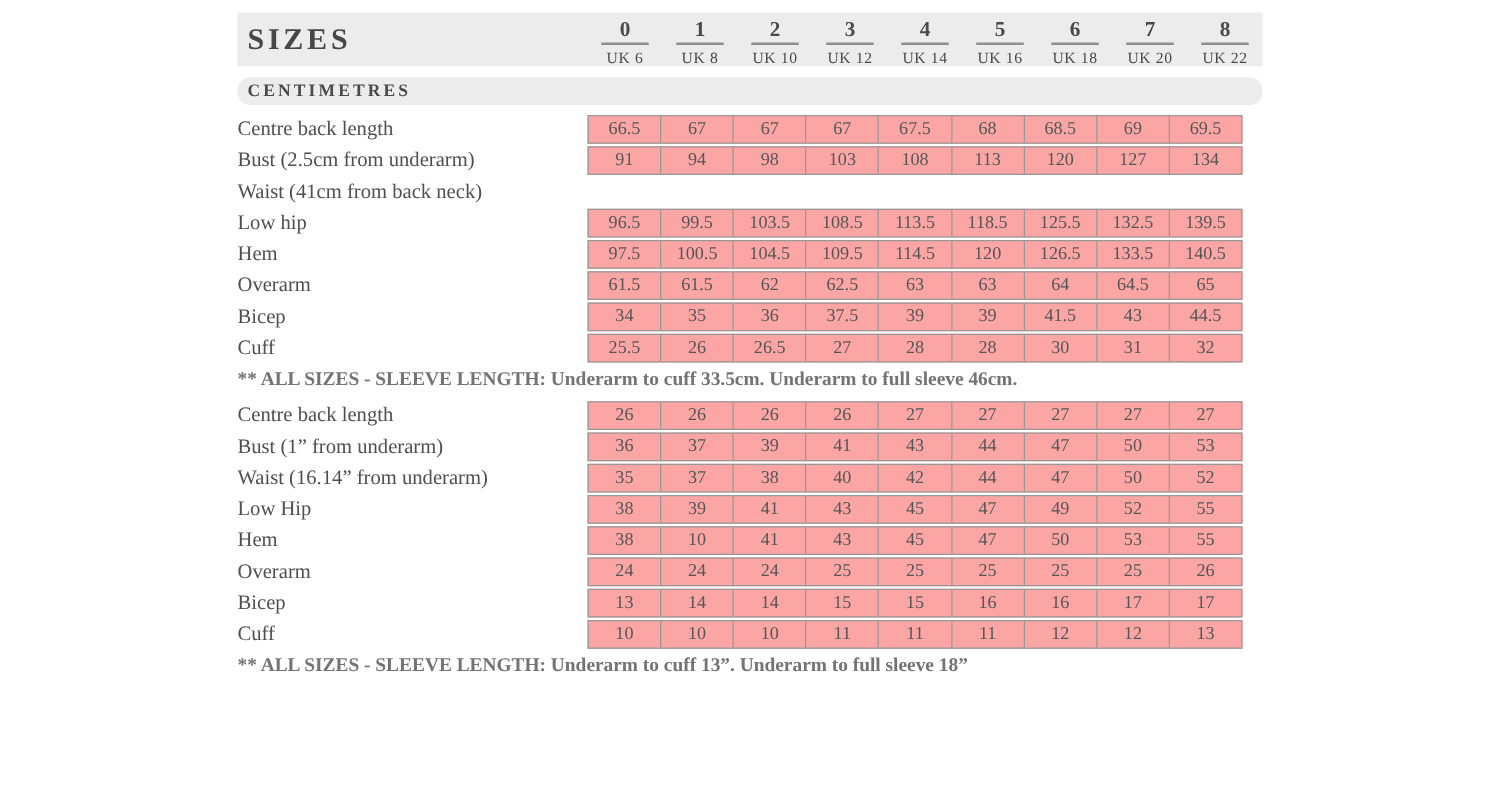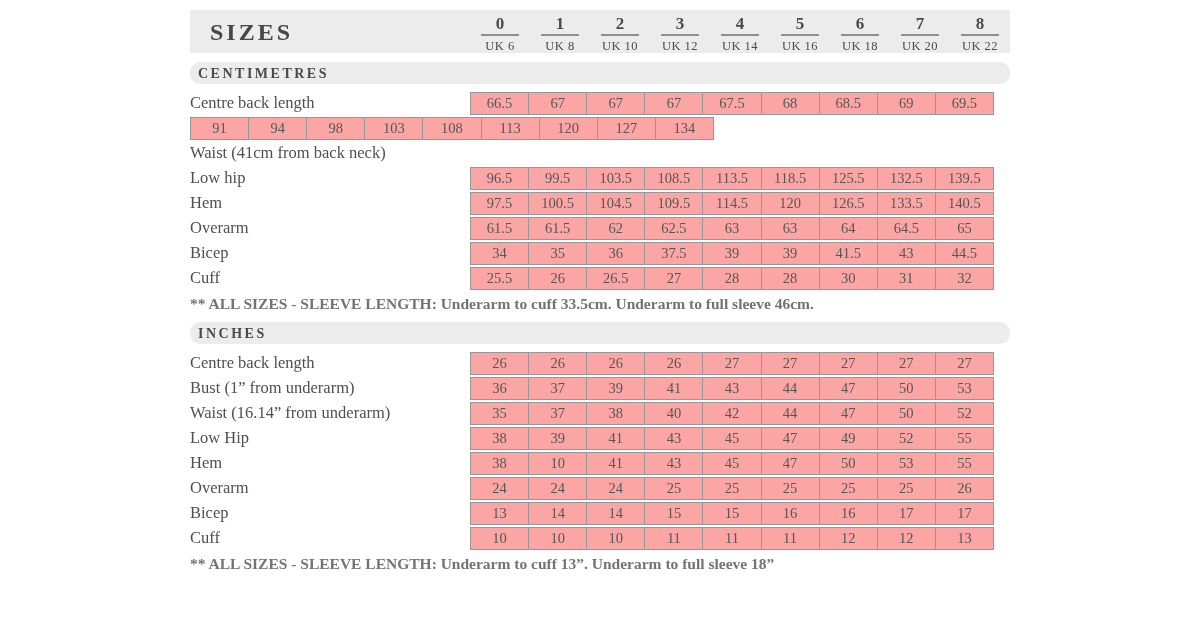--- a/index.html
+++ b/index.html
@@ -20,21 +20,21 @@
     letter-spacing: 0.5px;
     color: #414141;
     white-space: nowrap;
   }
 
   .bar { background: #ececec; box-sizing: border-box; }
 
   .sizes-bar { margin-top: 10px; height: 43px; display: flex; }
   .sizes-label {
     width: 280px; box-sizing: border-box;
-    padding-left: 20px;
+    padding-left: 8px;
     font-size: 24px; font-weight: bold;
     letter-spacing: 3px;
     line-height: 44px;
     color: #474747;
   }
   .size-cols { display: flex; width: 540px; padding-top: 5px; box-sizing: border-box; }
   .size-col { width: 60px; text-align: center; }
   .size-num {
     width: 38px; margin: 0 auto;
     font-size: 17px; font-weight: bold; color: #4a4a4a;
@@ -142,20 +142,21 @@
             <div class="mcell">67</div>
             <div class="mcell">67</div>
             <div class="mcell">67.5</div>
             <div class="mcell">68</div>
             <div class="mcell">68.5</div>
             <div class="mcell">69</div>
             <div class="mcell">69.5</div>
           </div>
   </div>
         <div class="mrow">
+    <div class="mrow-label">Bust (2.5cm from underarm)</div>
     <div class="mrow-cells">
             <div class="mcell">91</div>
             <div class="mcell">94</div>
             <div class="mcell">98</div>
             <div class="mcell">103</div>
             <div class="mcell">108</div>
             <div class="mcell">113</div>
             <div class="mcell">120</div>
             <div class="mcell">127</div>
             <div class="mcell">134</div>
@@ -230,21 +231,20 @@
             <div class="mcell">28</div>
             <div class="mcell">28</div>
             <div class="mcell">30</div>
             <div class="mcell">31</div>
             <div class="mcell">32</div>
           </div>
   </div>
       </div>
     <div class="note">** ALL SIZES - SLEEVE LENGTH:  Underarm to cuff 33.5cm. Underarm to full sleeve 46cm.</div>
 
-    <div class="bar section-bar">INCHES</div>
     <div class="rows" id="rows-1">
         <div class="mrow">
     <div class="mrow-label">Centre back length</div>
     <div class="mrow-cells">
             <div class="mcell">26</div>
             <div class="mcell">26</div>
             <div class="mcell">26</div>
             <div class="mcell">26</div>
             <div class="mcell">27</div>
             <div class="mcell">27</div>

